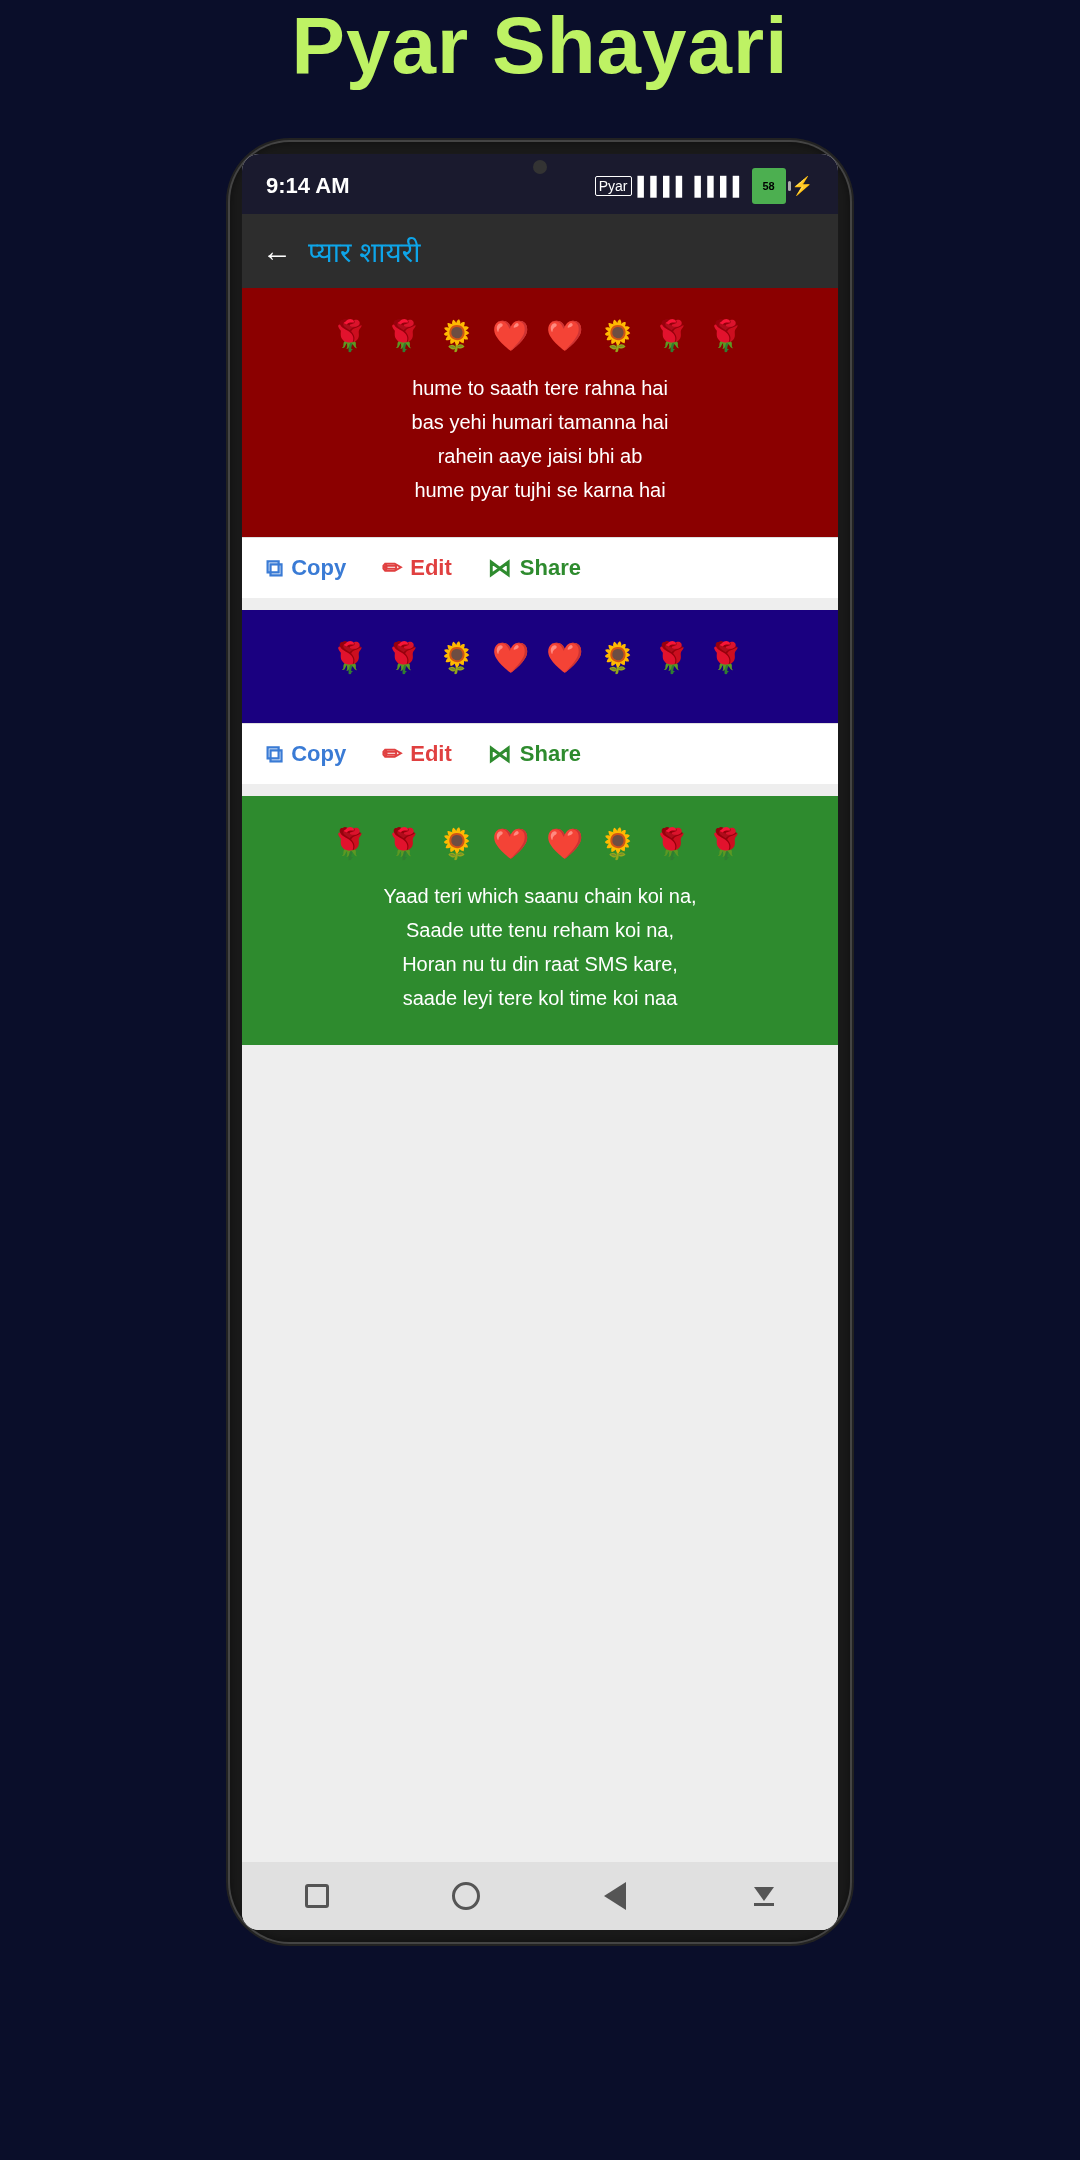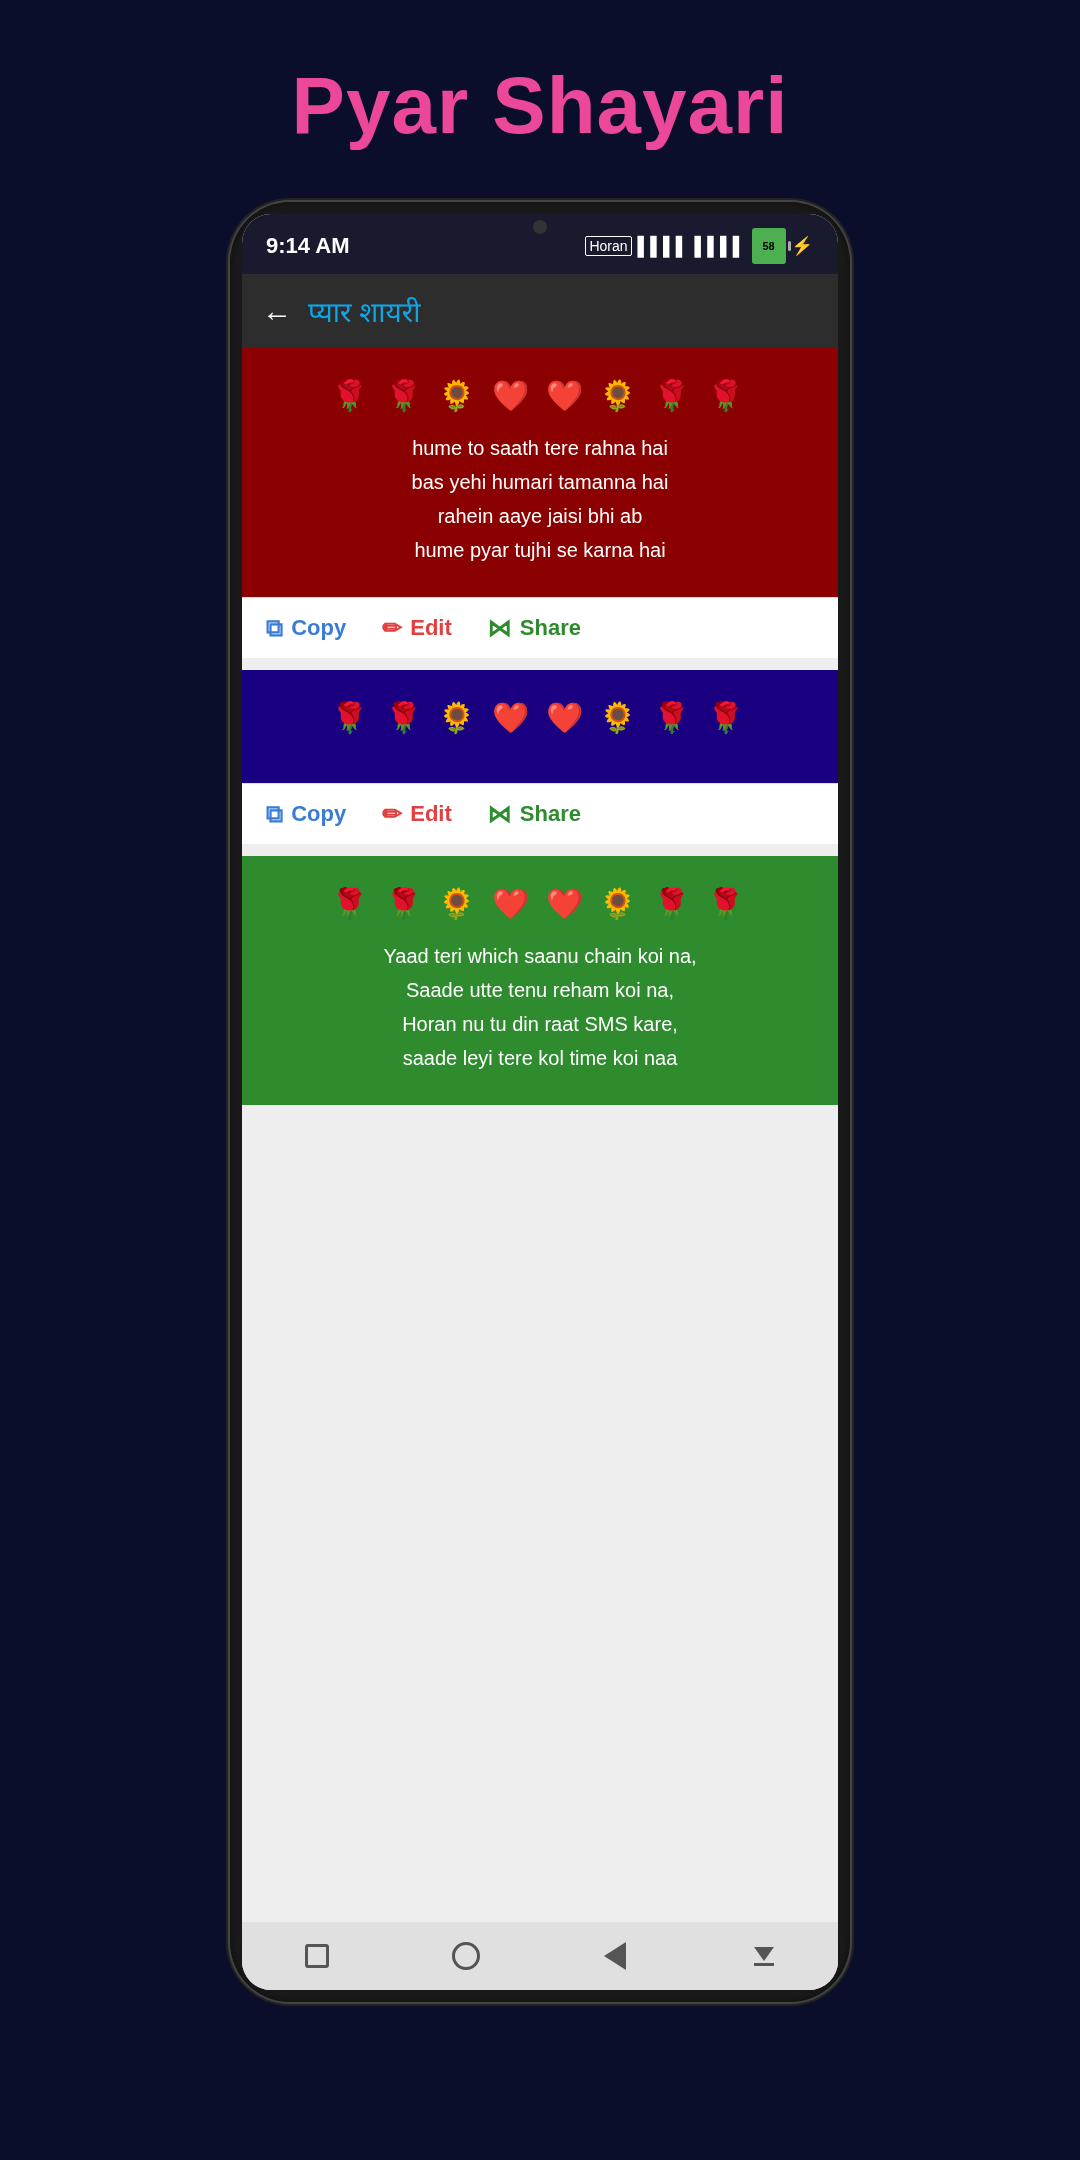--- a/index.html
+++ b/index.html
@@ -9,24 +9,23 @@
       height: 2160px;
       background: #0a0e2a;
       display: flex;
       flex-direction: column;
       align-items: center;
       font-family: 'Segoe UI', Arial, sans-serif;
       overflow: hidden;
     }
 
     .app-title {
-      color: #ec4899;
+      color: #bef264;
       font-size: 80px;
       font-weight: 700;
-      margin-top: 60px;
       margin-bottom: 50px;
       letter-spacing: 1px;
     }
 
     
     .phone-frame {
       width: 620px;
       height: 1800px;
       background: #1a1a1a;
       border-radius: 60px;
@@ -35,21 +34,21 @@
         0 0 0 2px #444,
         0 0 0 4px #222,
         inset 0 0 10px rgba(0,0,0,0.5);
       position: relative;
     }
 
     .phone-screen {
       width: 100%;
       height: 100%;
       background: #f5f5f5;
-      border-radius: 29px;
+      border-radius: 17px;
       overflow: hidden;
       display: flex;
       flex-direction: column;
     }
 
     
     .status-bar {
       background: #1a1a2e;
       display: flex;
       justify-content: space-between;
@@ -271,21 +270,21 @@
 
 <span class="app-title">Pyar Shayari</span>
 
 <div class="phone-frame">
   <div class="camera-notch"></div>
   <div class="phone-screen">
 
     <div class="status-bar">
       <span class="status-time">9:14 AM</span>
       <div class="status-icons">
-        <span style="font-size:14px;border:1px solid #fff;padding:1px 3px;border-radius:2px;">Horan</span>
+        <span style="font-size:14px;border:1px solid #fff;padding:1px 3px;border-radius:2px;">Pyar</span>
         <span>▌▌▌▌</span>
         <span>▌▌▌▌</span>
         <span class="battery-icon">58</span>
         <span>⚡</span>
       </div>
     </div>
 
     <div class="top-bar">
       <span class="back-arrow">←</span>
       <span class="top-bar-title">प्यार शायरी</span>

